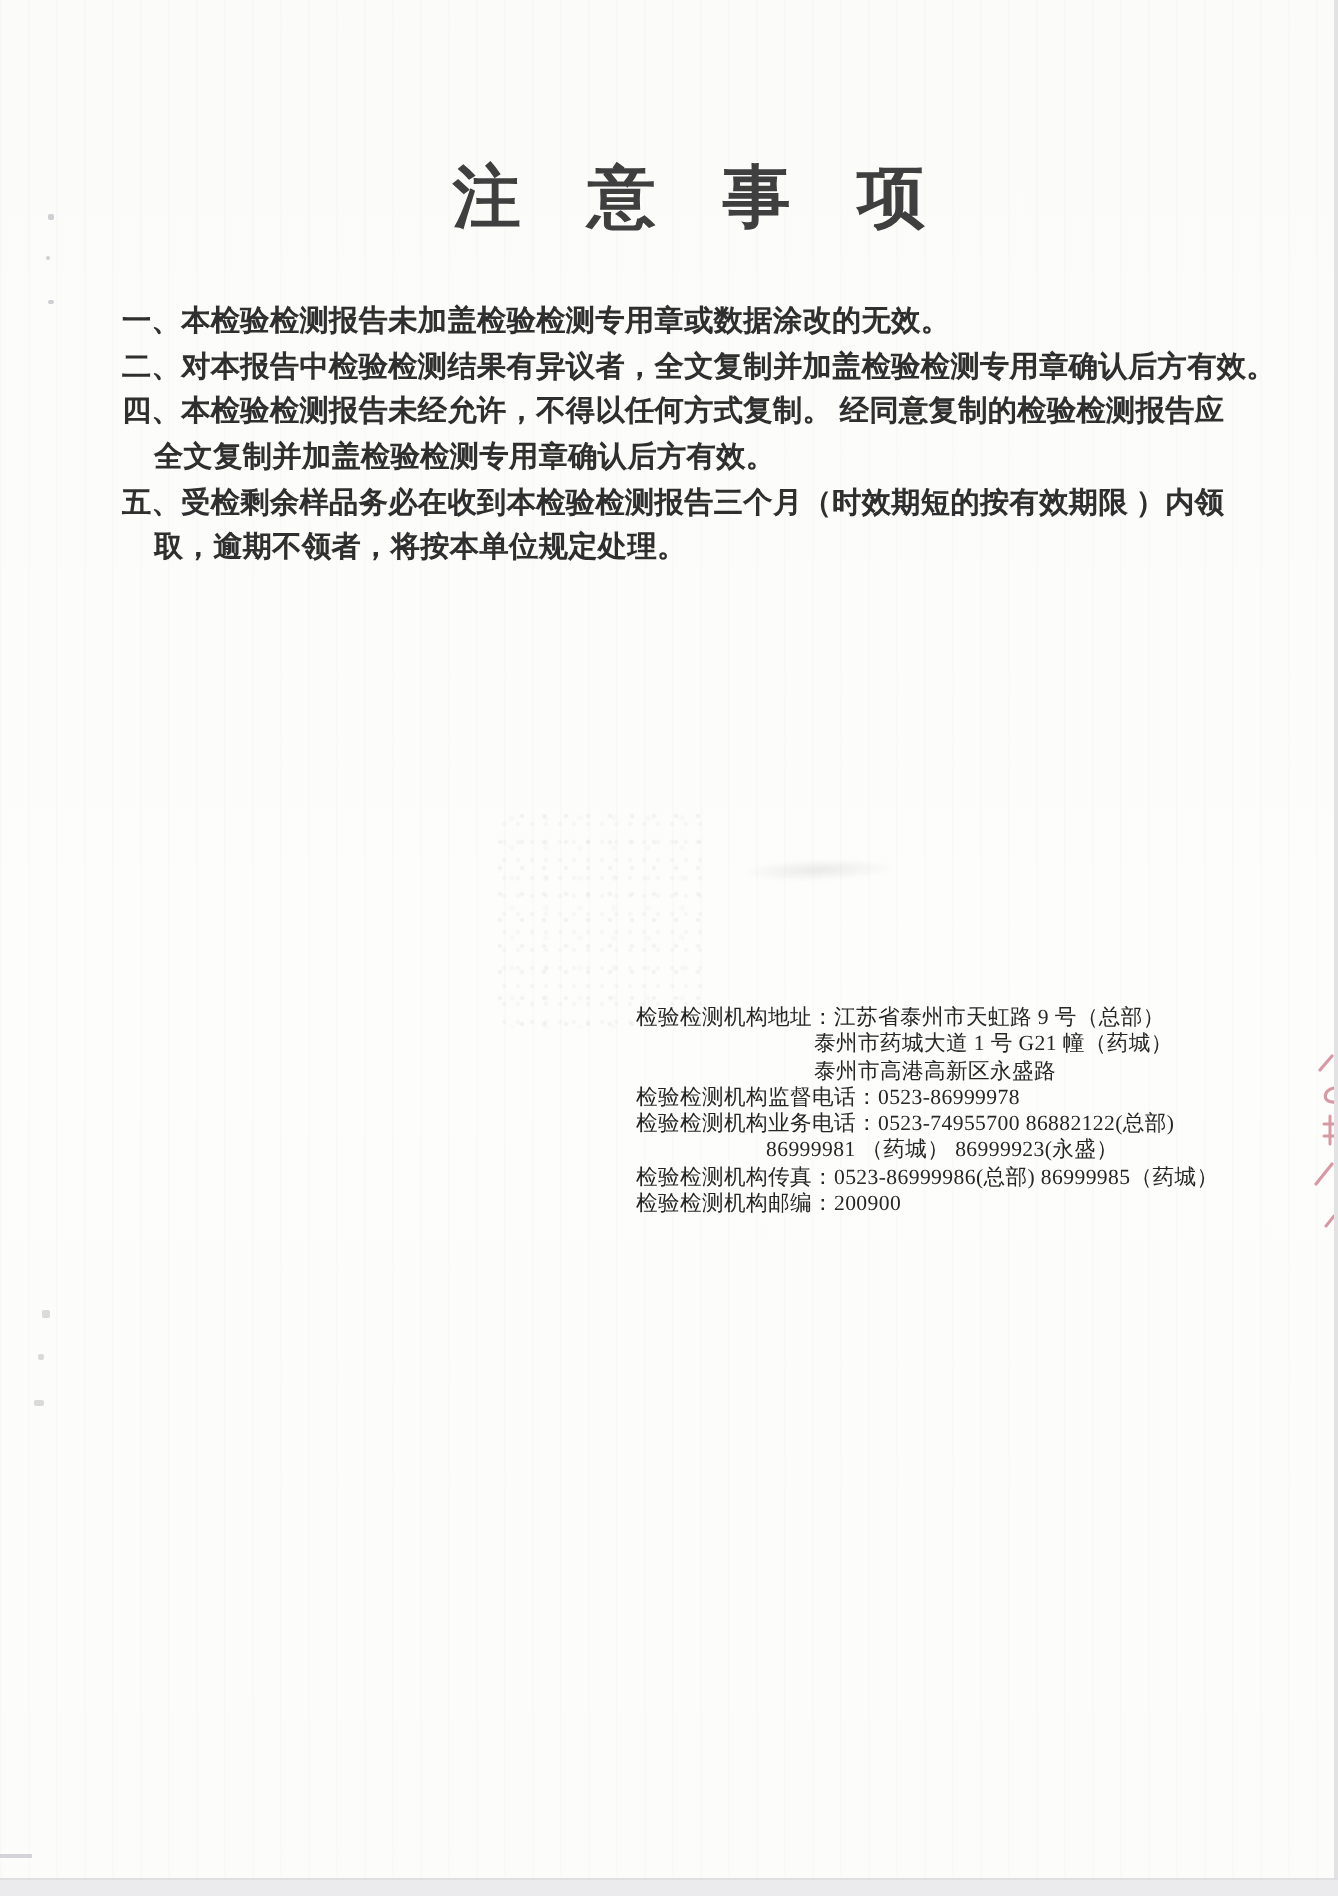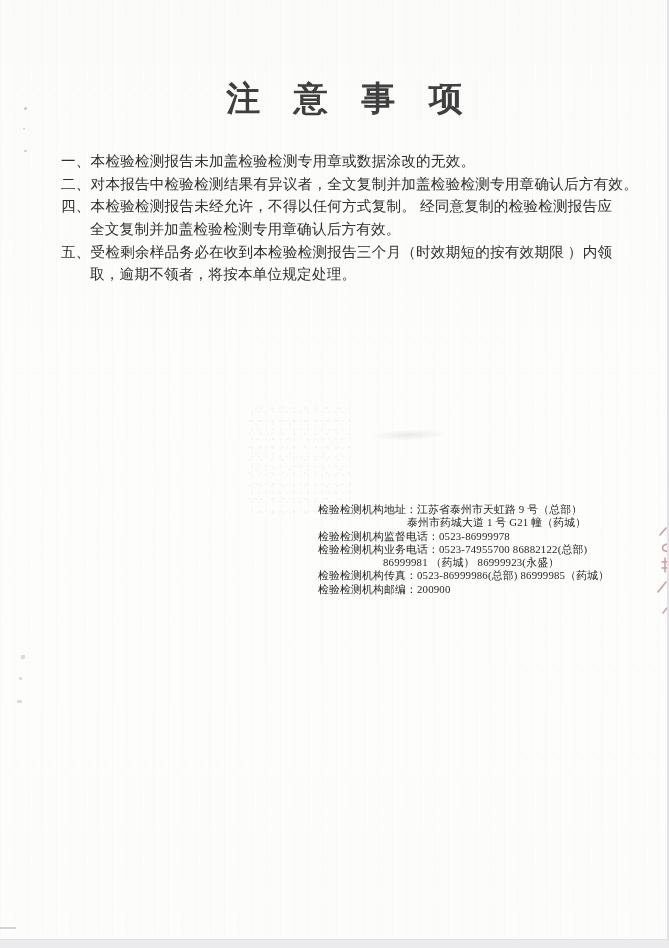--- a/index.html
+++ b/index.html
@@ -22,28 +22,29 @@
     font-weight:700;
     font-size:34px;
     letter-spacing:12px;
     text-indent:12px;
     color:#3f3f3f;
   }
   .notices{
     position:absolute;left:61px;top:150px;width:585px;
     font-size:14.6px;
     color:#2f2f2f;
+    font-weight:bold;
   }
   .nline{
     white-space:nowrap;
     line-height:22.7px;
     height:22.7px;
     letter-spacing:0.2px;
   }
-  .nline.cont{margin-left:29px;}
+  .nline.cont{margin-left:16px;}
   .contact{
     position:absolute;left:318px;top:503px;
     font-size:10.8px;
     line-height:13.3px;
     color:#262626;
   }
   .cline{white-space:nowrap;letter-spacing:0.2px;}
   .cline.ind1{margin-left:89px;}
   .cline.ind2{margin-left:65px;}
   .smudge-a{
@@ -88,20 +89,21 @@
     <div class="nline">五、受检剩余样品务必在收到本检验检测报告三个月（时效期短的按有效期限 ）内领</div>
     <div class="nline cont">取，逾期不领者，将按本单位规定处理。</div>
   </div>
 
   <div class="smudge-a"></div>
   <div class="smudge-b"></div>
 
   <div class="contact">
     <div class="cline">检验检测机构地址：江苏省泰州市天虹路 9 号（总部）</div>
     <div class="cline ind1">泰州市药城大道 1 号 G21 幢（药城）</div>
+    <div class="cline ind1">泰州市高港高新区永盛路</div>
     <div class="cline">检验检测机构监督电话：0523-86999978</div>
     <div class="cline">检验检测机构业务电话：0523-74955700  86882122(总部)</div>
     <div class="cline ind2">86999981 （药城）  86999923(永盛）</div>
     <div class="cline">检验检测机构传真：0523-86999986(总部)   86999985（药城）</div>
     <div class="cline">检验检测机构邮编：200900</div>
   </div>
 
   <svg class="stamp-fragment" viewBox="0 0 16 96" width="16" height="96">
     <path d="M13 4 L7 11" fill="none" stroke-width="1.6" stroke-linecap="round" stroke="#b84a5e"></path>
     <path d="M14 20 C8 21 8 28 15 27" fill="none" stroke-width="1.6" stroke-linecap="round" stroke="#b84a5e"></path>

